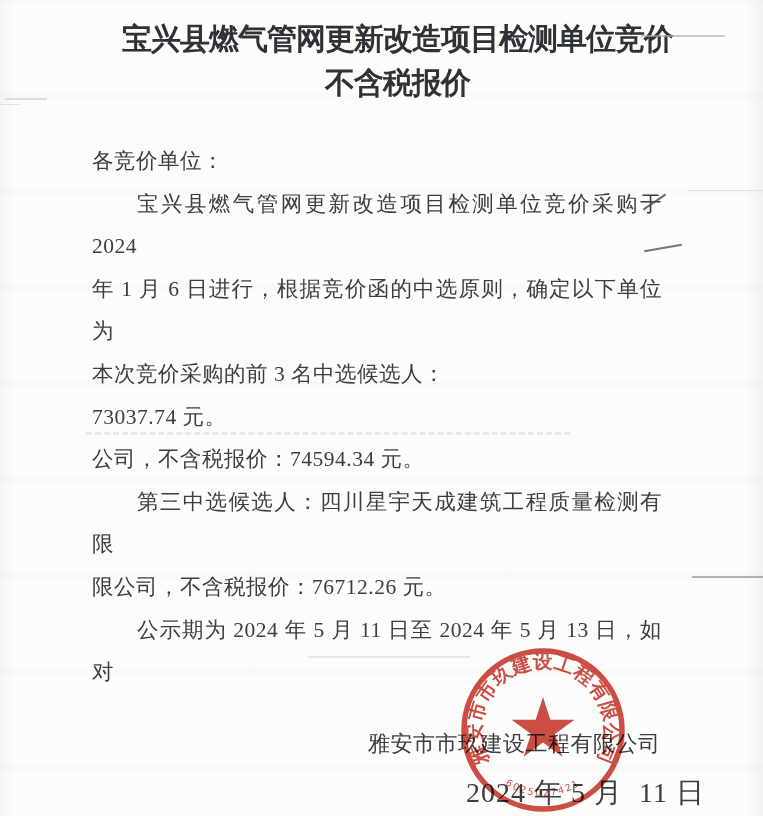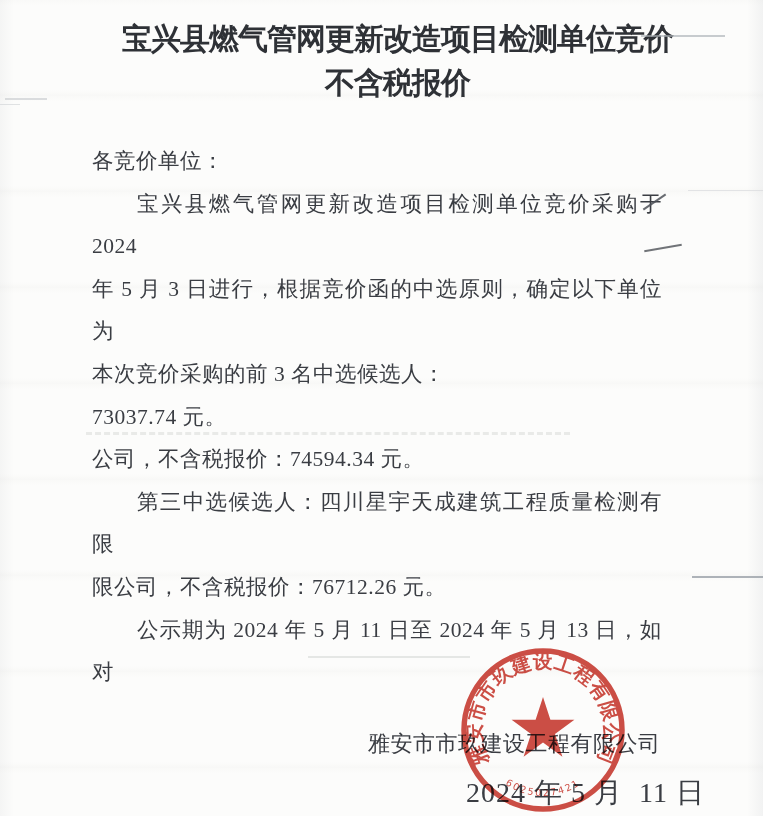--- a/index.html
+++ b/index.html
@@ -85,21 +85,21 @@
 <div class="page">
 
   <div class="title-block">
     <div>宝兴县燃气管网更新改造项目检测单位竞价</div>
     <div>不含税报价</div>
   </div>
 
   <div class="body-block">
     <div class="body-line">各竞价单位：</div>
     <div class="body-line indent full">宝兴县燃气管网更新改造项目检测单位竞价采购于 2024</div>
-    <div class="body-line full">年 5 月 3 日进行，根据竞价函的中选原则，确定以下单位为</div>
+    <div class="body-line full">年 1 月 6 日进行，根据竞价函的中选原则，确定以下单位为</div>
     <div class="body-line">本次竞价采购的前 3 名中选候选人：</div>
     <div class="body-line">73037.74 元。</div>
     <div class="body-line">公司，不含税报价：74594.34 元。</div>
     <div class="body-line indent full">第三中选候选人：四川星宇天成建筑工程质量检测有限</div>
     <div class="body-line">限公司，不含税报价：76712.26 元。</div>
     <div class="body-line indent full">公示期为 2024 年 5 月 11 日至 2024 年 5 月 13 日，如对</div>
 
   </div>
 
   <div class="signature-company">雅安市市玖建设工程有限公司</div>

